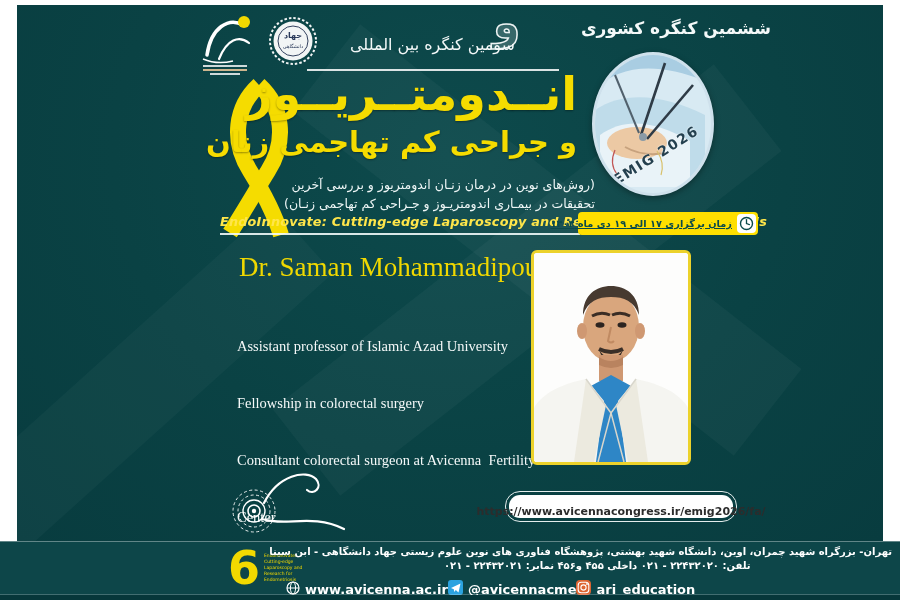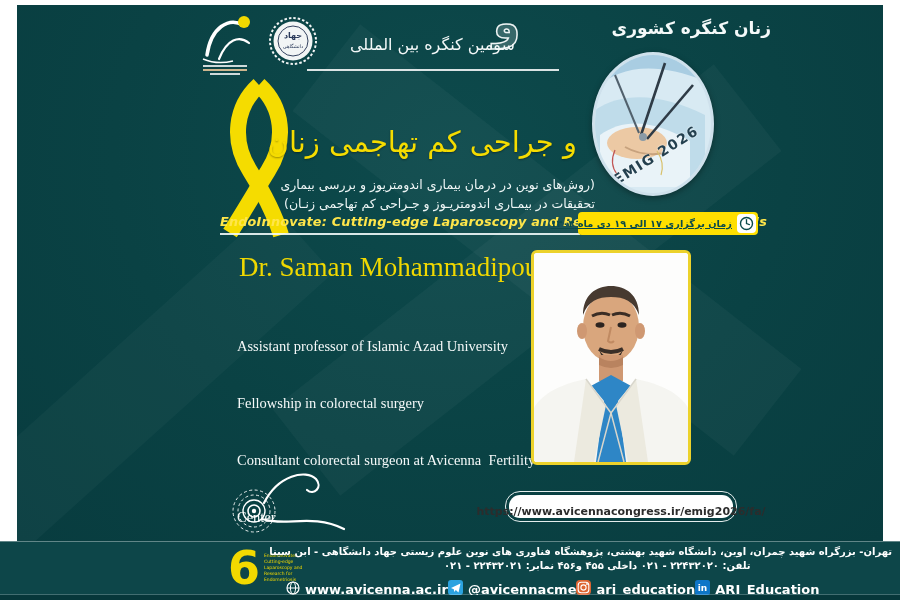--- a/index.html
+++ b/index.html
@@ -26,21 +26,21 @@
        -webkit-text-stroke:1.5px #eef4f4;line-height:1;}
   #congress2{right:368px;top:30px;color:#f4f9f9;font-size:16px;font-weight:normal;white-space:nowrap;}
   #heading-underline{left:290px;top:64px;width:252px;height:2px;background:rgba(255,255,255,0.85);}
 
   
   #ribbon{left:198px;top:72px;width:84px;height:166px;}
 
   
   #title1{right:306px;top:62px;color:#f5dc00;font-size:46px;font-weight:bold;white-space:nowrap;
           text-shadow:0 1px 2px rgba(0,0,0,0.35);}
-  #title2{right:306px;top:120px;color:#f5dc00;font-size:29px;font-weight:normal;white-space:nowrap;
+  #title2{right:306px;top:120px;color:#f5dc00;font-size:29px;font-weight:bold;white-space:nowrap;
           text-shadow:0 1px 2px rgba(0,0,0,0.35);}
   #subtitle{right:288px;top:170px;color:#eef6f6;font-size:12.5px;line-height:1.55;text-align:right;white-space:nowrap;}
 
   
   #banner{left:203px;top:209px;width:360px;text-align:center;color:#ffe64a;
           font-size:12.8px;font-weight:bold;font-style:italic;letter-spacing:.2px;white-space:nowrap;}
   #banner-underline{left:203px;top:228px;width:360px;height:1.5px;background:rgba(240,248,248,0.9);}
 
   
   #date-pill{left:561px;top:207px;width:180px;height:23px;background:#ffdf00;border-radius:4px;}
@@ -116,35 +116,36 @@
     <div class="abs" id="jahad-logo">
       <svg width="48" height="48" viewBox="0 0 48 48">
         <circle cx="24" cy="24" r="23" fill="none" stroke="#f2f5f5" stroke-width="2" stroke-dasharray="2.5 2"></circle>
         <circle cx="24" cy="24" r="19.5" fill="#f2f5f5"></circle>
         <circle cx="24" cy="24" r="15" fill="none" stroke="#33415e" stroke-width="1"></circle>
         <text x="24" y="21" text-anchor="middle" font-size="8" font-weight="bold" fill="#2a3a5a" font-family="DejaVu Sans">جهاد</text>
         <text x="24" y="31" text-anchor="middle" font-size="5" fill="#2a3a5a" font-family="DejaVu Sans">دانشگاهی</text>
       </svg>
     </div>
 
-    <div class="abs fa" id="congress1">زنان کنگره کشوری</div>
+    <div class="abs fa" id="congress1">ششمین کنگره کشوری</div>
     <div class="abs" id="waw">و</div>
     <div class="abs fa" id="congress2">سومین کنگره بین المللی</div>
     <div class="abs" id="heading-underline"></div>
 
     <div class="abs" id="ribbon">
       <svg width="84" height="166" viewBox="0 0 84 166">
         <path d="M44 8 C20 30 16 64 35 94 C45 110 58 132 66 158" fill="none" stroke="#f5dc00" stroke-width="16"></path>
         <path d="M44 8 C68 30 72 64 53 94 C43 110 28 136 15 156" fill="none" stroke="#f5dc00" stroke-width="16"></path>
       </svg>
     </div>
 
+    <div class="abs fa" id="title1">انــدومتــریــوز</div>
     <div class="abs fa" id="title2">و جراحی کم تهاجمی زنان</div>
     <div class="abs fa" id="subtitle">
-      <div>(روش‌های نوین در درمان بیماری اندومتریوز و بررسی بیماری</div>
+      <div>(روش‌های نوین در درمان زنـان اندومتریوز و بررسی آخرین</div>
       <div>تحقیقات در بیمـاری اندومتریـوز و جـراحی کم تهاجمی زنـان)</div>
     </div>
 
     <div class="abs" id="banner">EndoInnovate: Cutting-edge Laparoscopy and Research for Endometriosis</div>
     <div class="abs" id="banner-underline"></div>
 
     <div class="abs" id="date-pill">
       <div id="date-text" class="fa">زمان برگزاری ۱۷ الی ۱۹ دی ماه ۱۴۰۴</div>
       <div id="clock-box">
         <svg width="15" height="15" viewBox="0 0 15 15">
@@ -272,28 +273,19 @@
         <span>
           <svg width="15" height="15" viewBox="0 0 15 15">
             <rect width="15" height="15" rx="4" fill="#dd6532"></rect>
             <rect x="2.2" y="2.2" width="10.6" height="10.6" rx="3" fill="none" stroke="#ffffff" stroke-width="1.1"></rect>
             <circle cx="7.5" cy="7.5" r="2.6" fill="none" stroke="#ffffff" stroke-width="1.1"></circle>
             <circle cx="11" cy="4" r="0.9" fill="#ffffff"></circle>
           </svg>
         </span>
         <span>ari_education</span>
       </div>
-      <div class="social-item">
-        <span>
-          <svg width="15" height="15" viewBox="0 0 15 15">
-            <rect width="15" height="15" rx="2.5" fill="#0e76c8"></rect>
-            <text x="7.5" y="11" text-anchor="middle" font-size="9" font-weight="bold" fill="#ffffff" font-family="DejaVu Sans">in</text>
-          </svg>
-        </span>
-        <span>ARI_Education</span>
-      </div>
     </div>
 
     <div id="footer-divider"></div>
     <div id="footer-strip"></div>
   </div>
 
 </div>
 
 </body></html>

